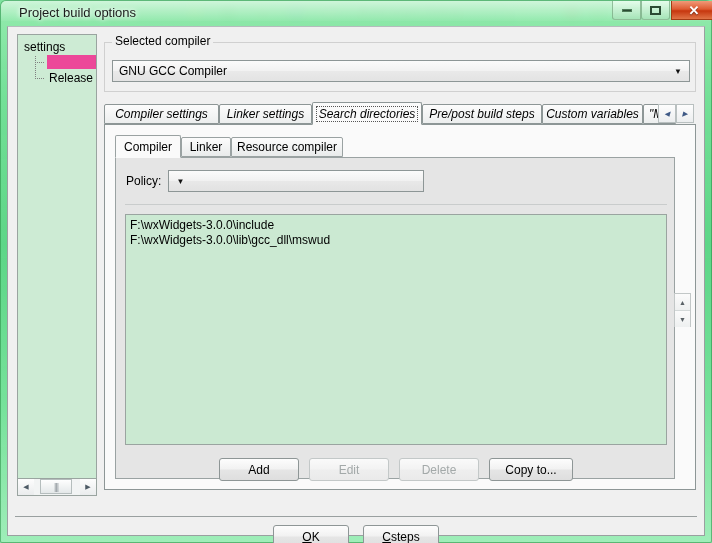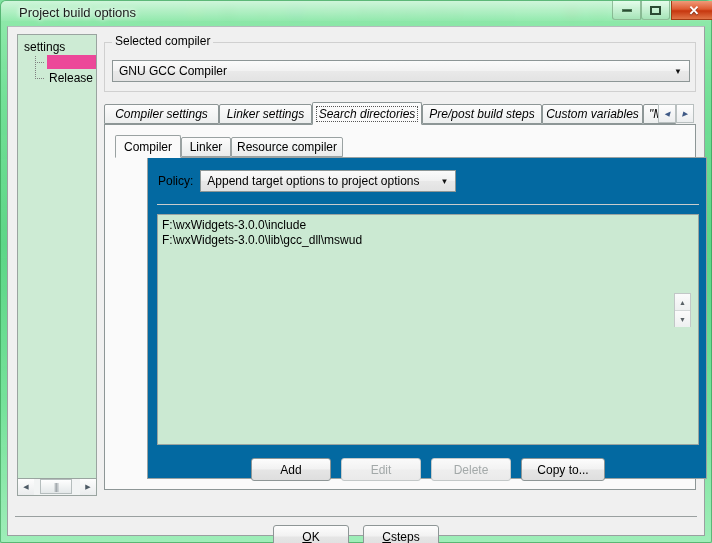--- a/index.html
+++ b/index.html
@@ -247,23 +247,22 @@
   .itab.active {
     top: 0; height: 23px;
     background: #fafafa;
     border-bottom: 1px solid #fafafa;
     z-index: 3;
   }
   .tabpage-inner {
     position: absolute; left: 10px; top: 32px; width: 560px; height: 322px;
     border: 1px solid #9aa2a2;
     border-top: 1px solid #9aa2a2;
-    background: #0369a1;
-    box-sizing: border-box;
-    margin-left: 32px;
+    background: #e5e5e5;
+    box-sizing: border-box;
   }
 
   .policy-row {
     position: absolute; left: 10px; top: 12px;
     display: flex; align-items: center;
   }
   .policy-label { font-size: 12px; margin-right: 7px; }
   .policy-combo {
     width: 256px; height: 22px;
     border: 1px solid #8d9696;
@@ -435,21 +434,20 @@
           <div class="itab" style="left:116px;width:112px;">
             <span>Resource compiler</span>
           </div>
         </div>
 
         <div class="tabpage-inner">
 
           <div class="policy-row">
             <div class="policy-label">Policy:</div>
             <div class="policy-combo">
-              <div class="combo-text">Append target options to project options</div>
               <div class="combo-arrow">▼</div>
             </div>
           </div>
 
           <div class="hrule"></div>
 
           <div class="listbox">
             <div class="list-item">F:\wxWidgets-3.0.0\include</div>
             <div class="list-item">F:\wxWidgets-3.0.0\lib\gcc_dll\mswud</div>
           </div>

